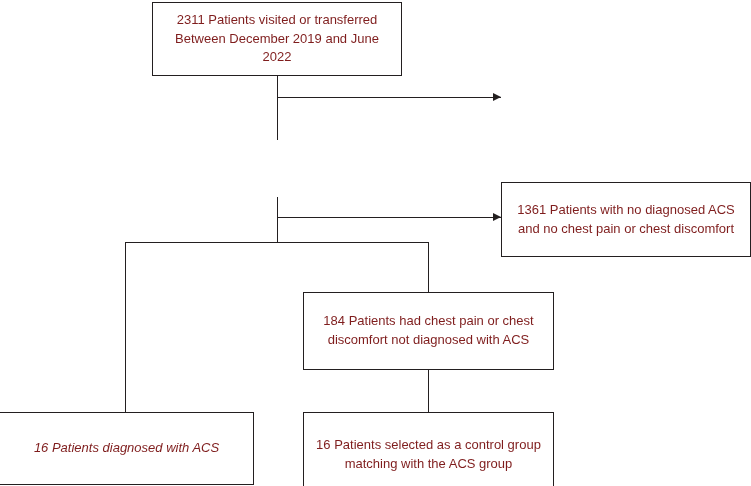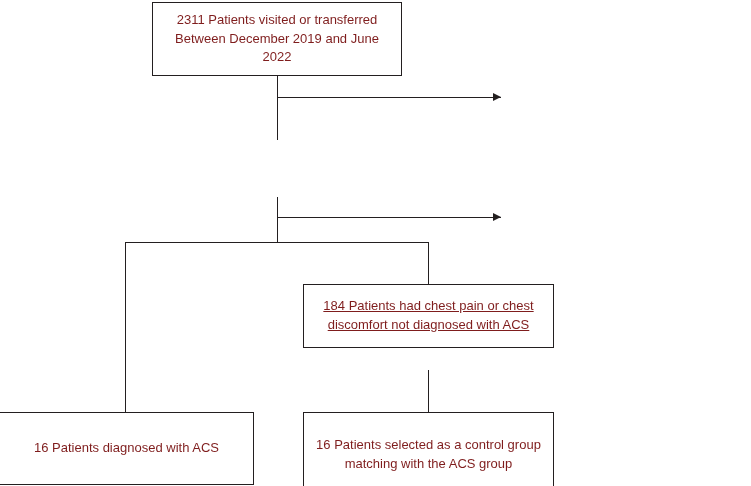--- a/index.html
+++ b/index.html
@@ -71,27 +71,31 @@
 
   <div class="conn v" style="left:427.5px; top:370px; height:43px;"></div>
 
   <div class="node" style="left:152px; top:2px; width:250px; height:74px;">
     <span>2311 Patients visited or transferred
 Between December 2019 and June 2022</span>
   </div>
 
 
 
+  <div class="node" style="left:501px; top:182px; width:250px; height:75px;">
+    <span>1361 Patients with no diagnosed ACS
+and no chest pain or chest discomfort</span>
+  </div>
 
-  <div class="node" style="left:303px; top:284px; width:251px; height:64px;text-decoration:underline;">
+  <div class="node" style="left:303px; top:292px; width:251px; height:78px;">
     <span>184 Patients had chest pain or chest
 discomfort not diagnosed with ACS</span>
   </div>
 
-  <div class="node" style="left:-1px; top:412px; width:255px; height:73px;">
+  <div class="node" style="left:-1px; top:412px; width:255px; height:73px;font-style:italic;">
     <span>16 Patients diagnosed with ACS</span>
   </div>
 
   <div class="node" style="left:303px; top:412px; width:251px; height:85px;">
     <span>16 Patients selected as a control group
 matching with the ACS group</span>
   </div>
 
 </div>
 

